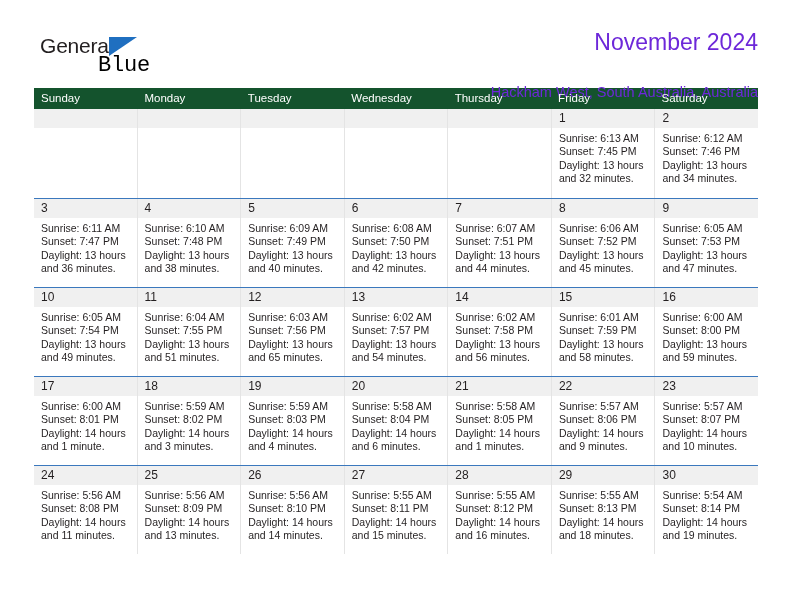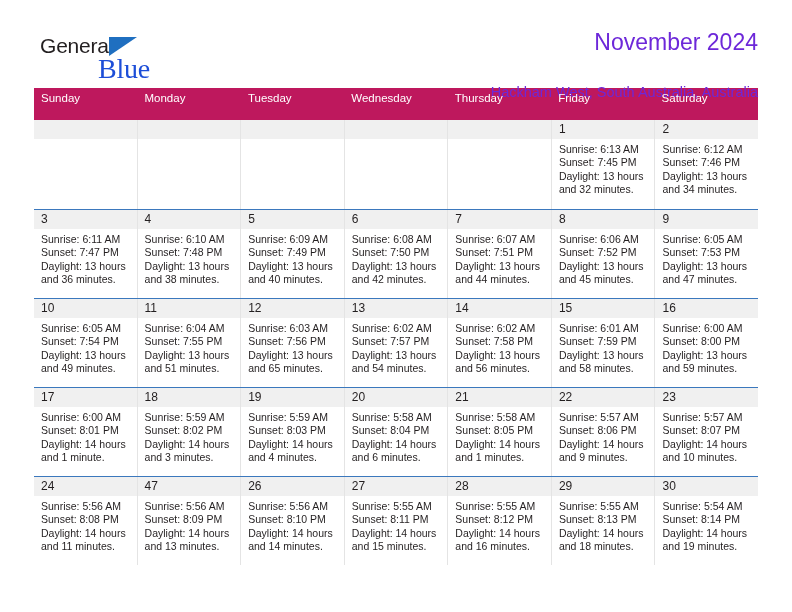--- a/index.html
+++ b/index.html
@@ -53,24 +53,24 @@
     top: 11px;
     width: 0;
     height: 0;
     border-left: 28px solid #1f6fc0;
     border-bottom: 19px solid transparent;
   }
   .logo-blue {
     position: absolute;
     left: 58px;
     top: 27px;
-    font-size: 28px;
+    font-size: 22px;
     letter-spacing: -0.2px;
-    color: #1d4ed8;
-    font-family: Liberation Serif, serif;
+    color: #000000;
+    font-family: Liberation Mono, monospace;
   }
 
   .titles {
     text-align: right;
     flex: 1 1 auto;
     padding-top: 0px;
   }
   .title-main {
     font-size: 23px;
     font-weight: normal;
@@ -86,23 +86,22 @@
   }
 
   
   .calendar {
     margin: 10px 34px 0 34px;
     width: 724px;
   }
 
   .weekdays {
     display: flex;
-    background: #be185d;
-    height: 32px;
-    justify-content: flex-end;
+    background: #14532d;
+    height: 21px;
   }
   .weekday {
     flex: 1 1 0;
     color: #ffffff;
     font-size: 11.5px;
     line-height: 21px;
     padding-left: 7px;
     white-space: nowrap;
     overflow: hidden;
   }
@@ -412,21 +411,21 @@
       <div class="day">
         <div class="daynum-band">24</div>
         <div class="day-info">
           <div>Sunrise: 5:56 AM</div>
           <div>Sunset: 8:08 PM</div>
           <div>Daylight: 14 hours</div>
           <div>and 11 minutes.</div>
         </div>
       </div>
       <div class="day">
-        <div class="daynum-band">47</div>
+        <div class="daynum-band">25</div>
         <div class="day-info">
           <div>Sunrise: 5:56 AM</div>
           <div>Sunset: 8:09 PM</div>
           <div>Daylight: 14 hours</div>
           <div>and 13 minutes.</div>
         </div>
       </div>
       <div class="day">
         <div class="daynum-band">26</div>
         <div class="day-info">

